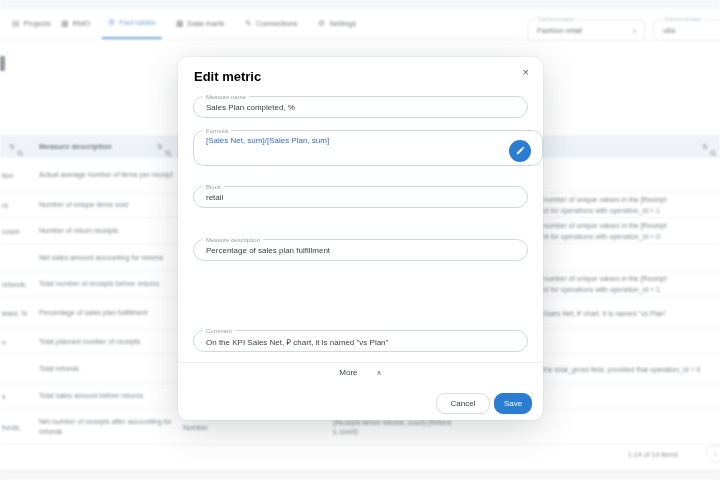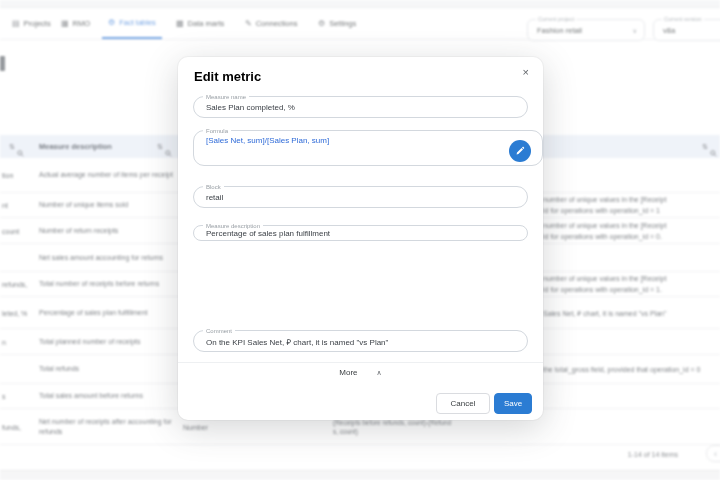--- a/index.html
+++ b/index.html
@@ -69,33 +69,33 @@
 
   .fld { position:absolute; left:15px; width:335px; border:1px solid #d3d8de; border-radius:11px; background:#fff; }
   .fld .lbl { position:absolute; top:-4px; left:9px; background:#fff; padding:0 3px; font-size:6px; color:#9aa0a6; line-height:8px; white-space:nowrap; }
   .fld input { position:absolute; left:12px; top:0; height:100%; width:calc(100% - 24px); border:none; outline:none;
     font-family:"Liberation Sans", sans-serif; font-size:8px; color:#3a3f45; background:transparent; }
   .fld input::placeholder { color:#b7bcc2; }
   .f-name { top:39px; height:22px; }
   .f-formula { top:73px; height:36px; width:350px; }
   .f-formula input { top:2px; height:14px; color:#2f6bd8; }
   .f-block { top:129px; height:22px; }
-  .f-mdesc { top:168px; height:16px; }
+  .f-mdesc { top:182px; height:22px; }
   .f-dtype { top:202px; height:22px; }
   .f-dtype .chev { position:absolute; right:9px; top:0; bottom:0; display:flex; align-items:center; font-size:7px; color:#80868b; }
   .f-restr { top:238px; height:22px; }
   .f-comment { top:273px; height:22px; }
 
   .formula-btn { position:absolute; left:331px; top:83px; width:22px; height:22px; border-radius:50%;
     background:#2b7cd3; display:flex; align-items:center; justify-content:center; cursor:pointer; }
   .m-divider { position:absolute; left:0; right:0; top:305px; height:1px; background:#eef0f2; }
   .more-row { position:absolute; left:0; right:0; top:311px; display:flex; justify-content:center; align-items:center;
     gap:19px; font-size:8px; color:#3c4043; cursor:pointer; }
   .more-row .chev { font-size:7px; color:#5f6368; }
-  .btn { position:absolute; top:336px; height:21px; border-radius:4px; font-size:8px; display:flex;
+  .btn { position:absolute; top:336px; height:21px; border-radius:9px; font-size:8px; display:flex;
     align-items:center; justify-content:center; cursor:pointer; }
   .btn-cancel { left:258px; width:54px; background:#fff; border:1px solid #dadce0; color:#3c4043; }
   .btn-save { left:316px; width:38px; background:#2b7cd3; border:1px solid #2b7cd3; color:#fff; }
 </style>
 </head>
 <body>
 
 <div class="screen">
 
   <div class="bg">

